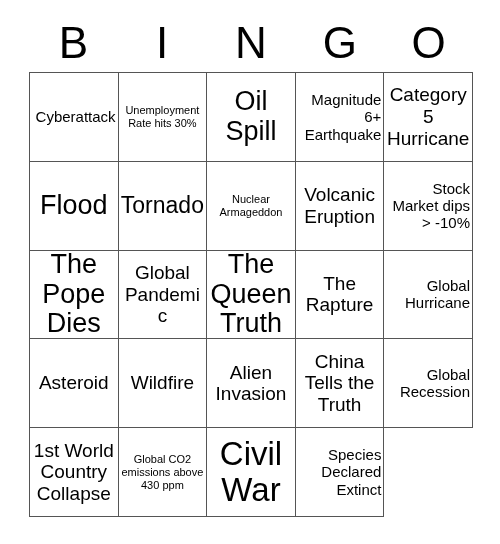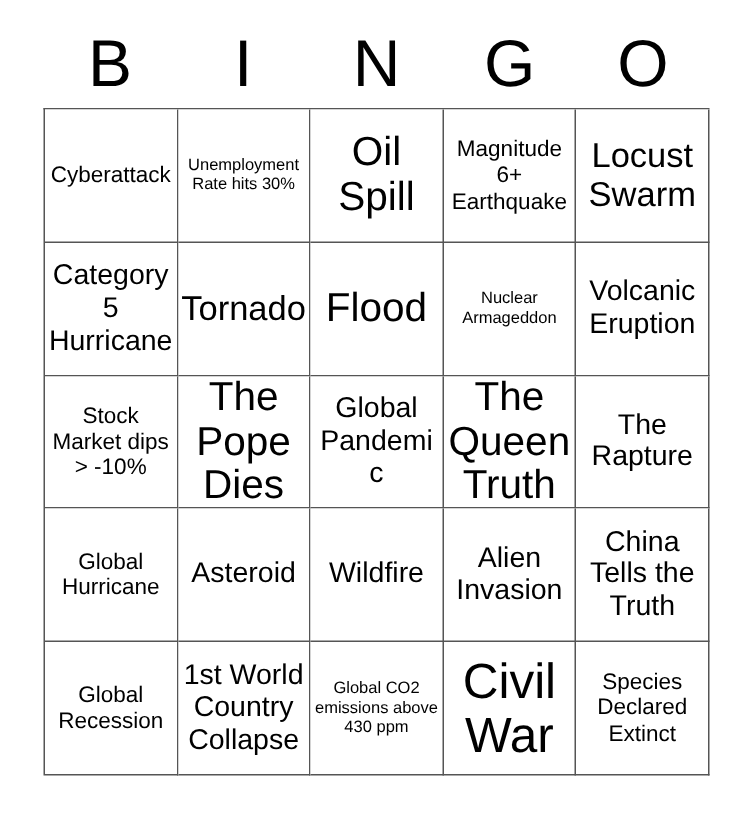--- a/index.html
+++ b/index.html
@@ -67,21 +67,21 @@
   }
   .cell-text {
     display: block;
     width: 100%;
     line-height: 1.12;
     word-wrap: break-word;
     hyphens: none;
   }
   
   .fs-xs .cell-text { font-size: 11px; line-height: 1.18; }
-  .fs-sm .cell-text { font-size: 15px; line-height: 1.15; }
+  .fs-sm .cell-text { font-size: 15px; line-height: 1.15; text-align: right; }
   .fs-md .cell-text { font-size: 19px; line-height: 1.14; }
   .fs-lg .cell-text { font-size: 23px; line-height: 1.12; }
   .fs-xl .cell-text { font-size: 27px; line-height: 1.10; }
   .fs-xxl .cell-text { font-size: 33px; line-height: 1.08; }
 </style>
 </head>
 <body>
 
 <div id="bingo-card">
 
@@ -100,32 +100,29 @@
       </div>
     <div class="cell fs-xs">
         <span class="cell-text">Unemployment Rate hits 30%</span>
       </div>
     <div class="cell fs-xl">
         <span class="cell-text">Oil Spill</span>
       </div>
     <div class="cell fs-sm">
         <span class="cell-text">Magnitude 6+ Earthquake</span>
       </div>
-    <div class="cell fs-lg">
-        <span class="cell-text">Locust Swarm</span>
-      </div>
 
     <div class="cell fs-md">
         <span class="cell-text">Category 5 Hurricane</span>
       </div>
+    <div class="cell fs-xl">
+        <span class="cell-text">Flood</span>
+      </div>
     <div class="cell fs-lg">
         <span class="cell-text">Tornado</span>
-      </div>
-    <div class="cell fs-xl">
-        <span class="cell-text">Flood</span>
       </div>
     <div class="cell fs-xs">
         <span class="cell-text">Nuclear Armageddon</span>
       </div>
     <div class="cell fs-md">
         <span class="cell-text">Volcanic Eruption</span>
       </div>
 
     <div class="cell fs-sm">
         <span class="cell-text">Stock Market dips &gt; -10%</span>

